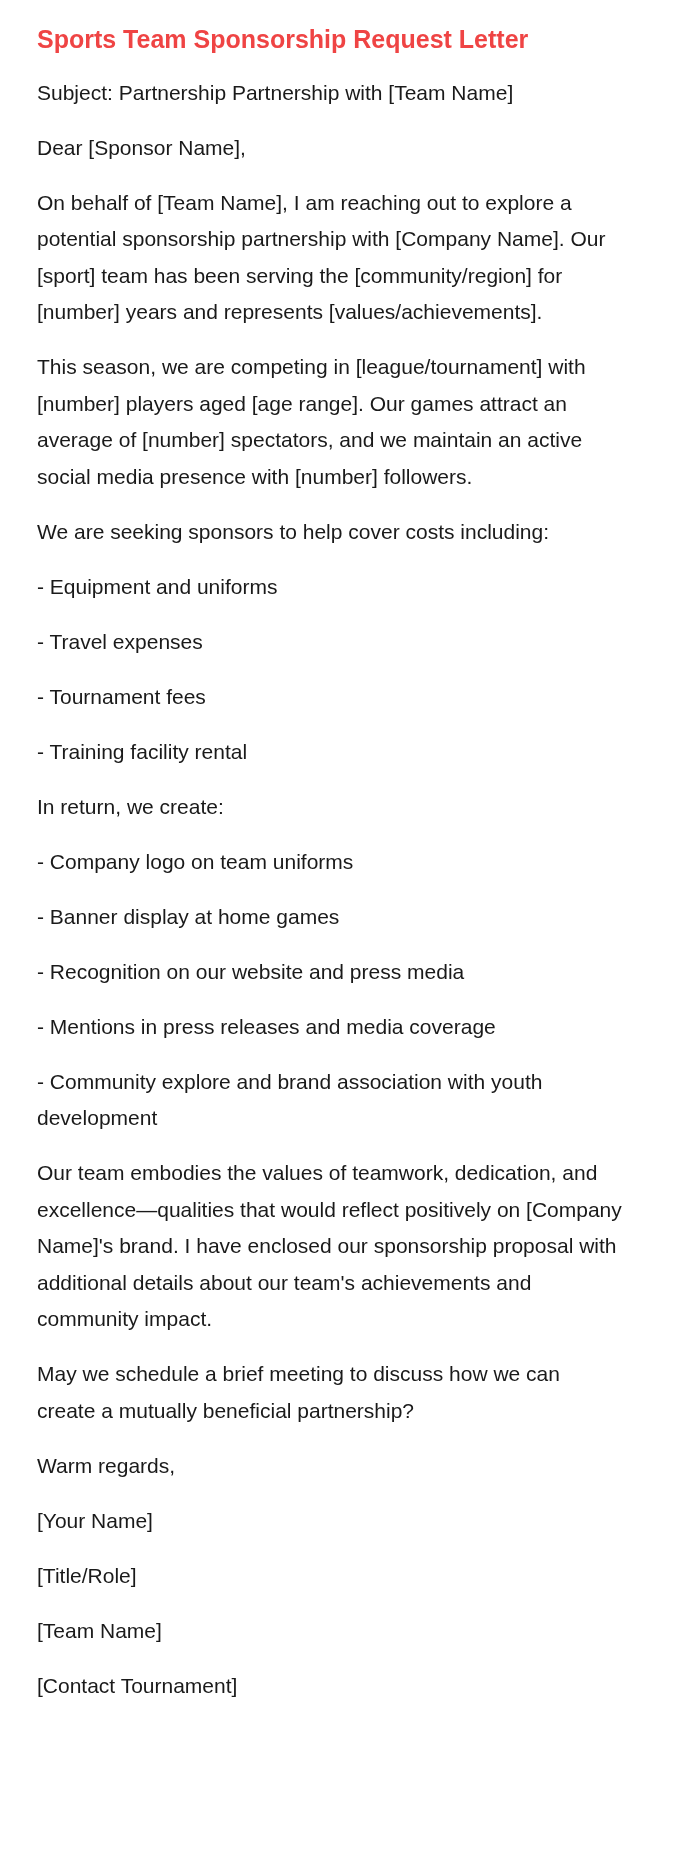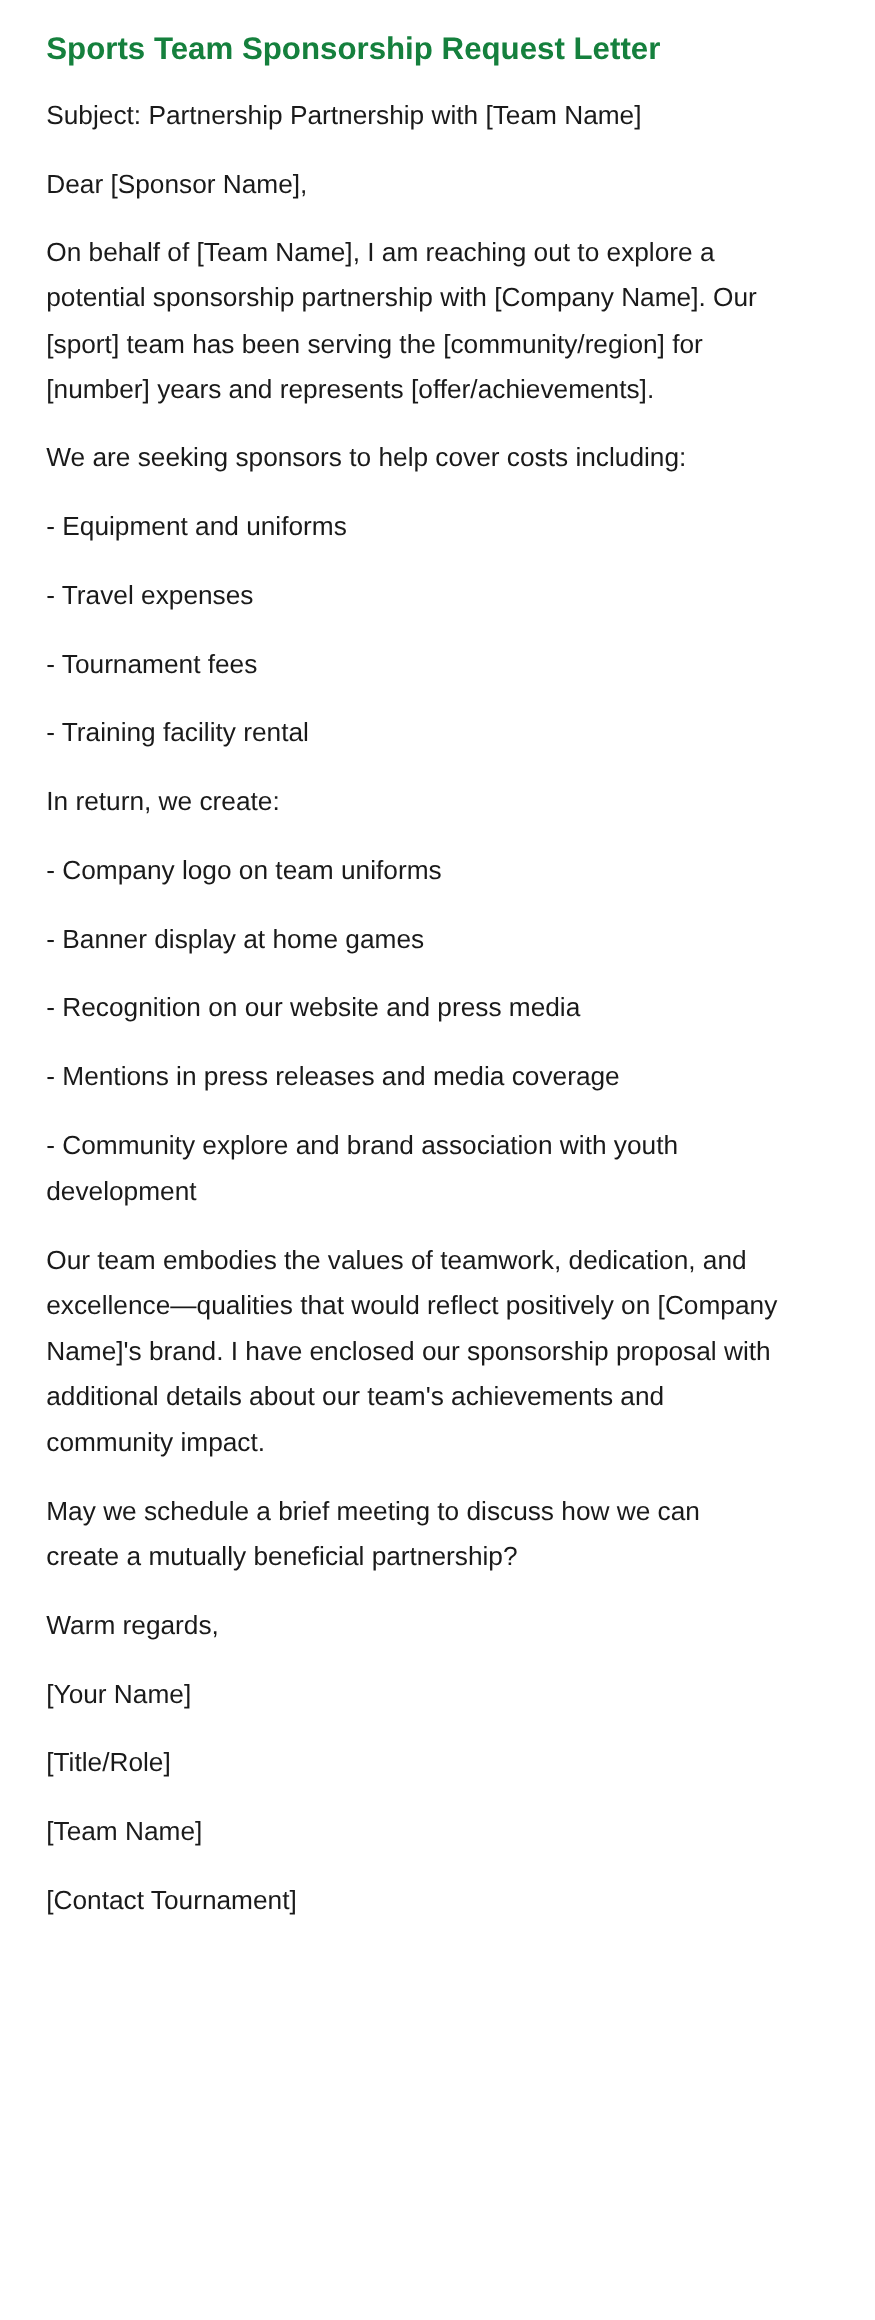--- a/index.html
+++ b/index.html
@@ -14,42 +14,46 @@
     font-family: "Liberation Sans", "DejaVu Sans", sans-serif;
     color: #1a1a1a;
   }
   .letter {
     padding: 22px 37px 0 37px;
   }
   .letter h1 {
     font-size: 25px;
     line-height: 34px;
     font-weight: 700;
-    color: #15803d;
+    color: #ef4444;
     margin: 0 0 14px 0;
   }
   .letter p {
     font-size: 21px;
     line-height: 36.5px;
     margin: 18.5px 0;
     white-space: pre-line;
     font-weight: 400;
   }
 </style>
 </head>
 <body>
 
 <div class="letter">
   <h1>Sports Team Sponsorship Request Letter</h1>
   <p>Subject: Partnership Partnership with [Team Name]</p>
   <p>Dear [Sponsor Name],</p>
   <p>On behalf of [Team Name], I am reaching out to explore a
 potential sponsorship partnership with [Company Name]. Our
 [sport] team has been serving the [community/region] for
-[number] years and represents [offer/achievements].</p>
+[number] years and represents [values/achievements].</p>
+  <p>This season, we are competing in [league/tournament] with
+[number] players aged [age range]. Our games attract an
+average of [number] spectators, and we maintain an active
+social media presence with [number] followers.</p>
   <p>We are seeking sponsors to help cover costs including:</p>
   <p>- Equipment and uniforms</p>
   <p>- Travel expenses</p>
   <p>- Tournament fees</p>
   <p>- Training facility rental</p>
   <p>In return, we create:</p>
   <p>- Company logo on team uniforms</p>
   <p>- Banner display at home games</p>
   <p>- Recognition on our website and press media</p>
   <p>- Mentions in press releases and media coverage</p>

